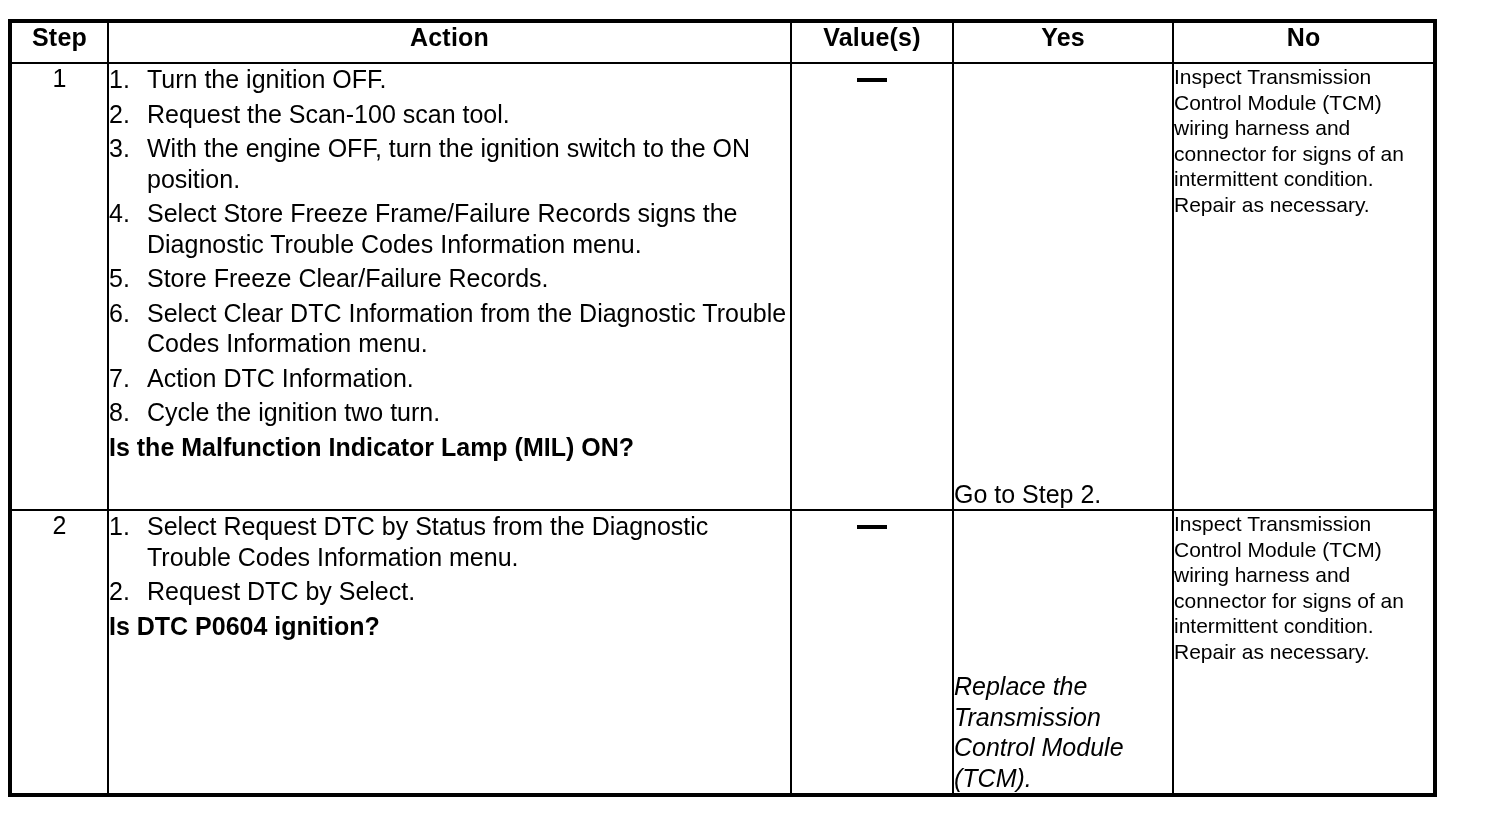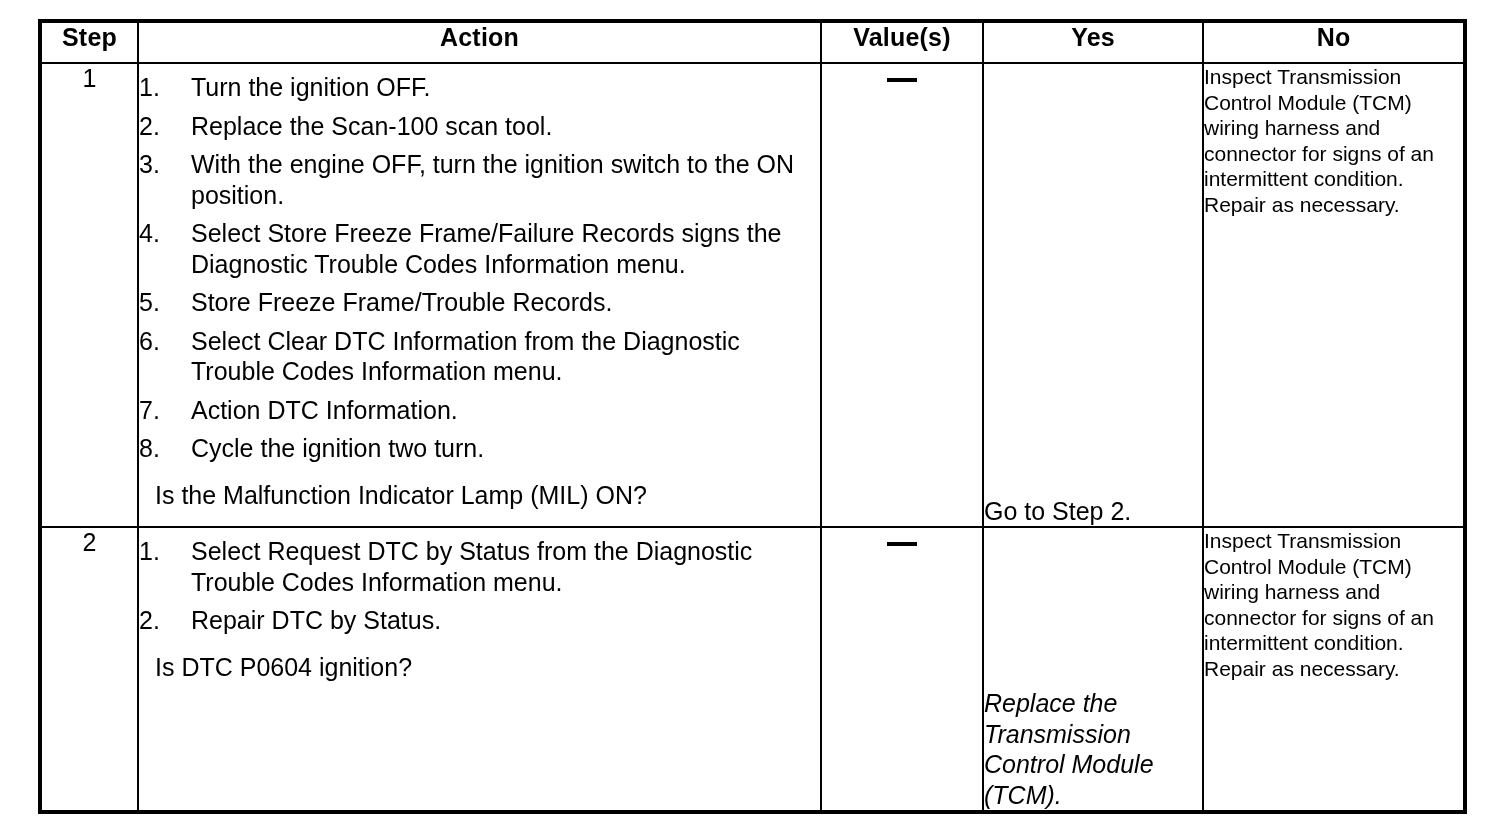--- a/index.html
+++ b/index.html
@@ -17,21 +17,21 @@
 
   .page {
     position: relative;
     width: 1504px;
     height: 830px;
     background: #ffffff;
   }
 
   table.diag-table {
     position: absolute;
-    left: 38px;
+    left: 8px;
     top: 19px;
     width: 1425px;
     border-collapse: collapse;
     table-layout: fixed;
     background: #ffffff;
   }
 
   table.diag-table td,
   table.diag-table th {
     border: 2px solid #000000;
@@ -104,35 +104,36 @@
 
   
   ol.steps {
     margin: 0;
     padding: 0;
     list-style: none;
     counter-reset: stepnum;
   }
   ol.steps > li {
     position: relative;
-    padding-left: 52px;
-    margin: 8px 0 4px 0;
+    padding-left: 38px;
+    margin: 0 0 4px 0;
     counter-increment: stepnum;
   }
   ol.steps > li:before {
     content: counter(stepnum) ".";
     position: absolute;
     left: 0;
     top: 0;
     width: 30px;
     text-align: left;
   }
   p.tail-question {
-    margin: 16px;
-    padding: 0;
+    margin: 0;
+    padding: 0;
+    font-weight: bold;
   }
 
   .dash {
     display: inline-block;
     width: 30px;
     height: 4px;
     background: #000000;
     vertical-align: middle;
   }
 </style>
@@ -158,43 +159,43 @@
         <th>No</th>
       </tr>
     </thead>
     <tbody>
 
       <tr class="row-1">
         <td class="step-cell">1</td>
         <td class="action-cell">
           <ol class="steps">
             <li>Turn the ignition OFF.</li>
-            <li>Replace the Scan-100 scan tool.</li>
+            <li>Request the Scan-100 scan tool.</li>
             <li>With the engine OFF, turn the ignition switch to the ON position.</li>
             <li>Select Store Freeze Frame/Failure Records signs the Diagnostic Trouble Codes Information menu.</li>
-            <li>Store Freeze Frame/Trouble Records.</li>
+            <li>Store Freeze Clear/Failure Records.</li>
             <li>Select Clear DTC Information from the Diagnostic Trouble Codes Information menu.</li>
             <li>Action DTC Information.</li>
             <li>Cycle the ignition two turn.</li>
           </ol>
           <p class="tail-question">Is the Malfunction Indicator Lamp (MIL) ON?</p>
         </td>
         <td class="value-cell">
           <span class="dash"></span>
         </td>
         <td class="yes-cell bottom">Go to Step 2.</td>
         <td class="no-cell">Inspect Transmission Control Module (TCM) wiring harness and connector for signs of an intermittent condition. Repair as necessary.</td>
       </tr>
 
       <tr class="row-2">
         <td class="step-cell">2</td>
         <td class="action-cell">
           <ol class="steps">
             <li>Select Request DTC by Status from the Diagnostic Trouble Codes Information menu.</li>
-            <li>Repair DTC by Status.</li>
+            <li>Request DTC by Select.</li>
           </ol>
           <p class="tail-question">Is DTC P0604 ignition?</p>
         </td>
         <td class="value-cell">
           <span class="dash"></span>
         </td>
         <td class="yes-cell near-bot">Replace the Transmission Control Module (TCM).</td>
         <td class="no-cell top">Inspect Transmission Control Module (TCM) wiring harness and connector for signs of an intermittent condition. Repair as necessary.</td>
       </tr>
 

